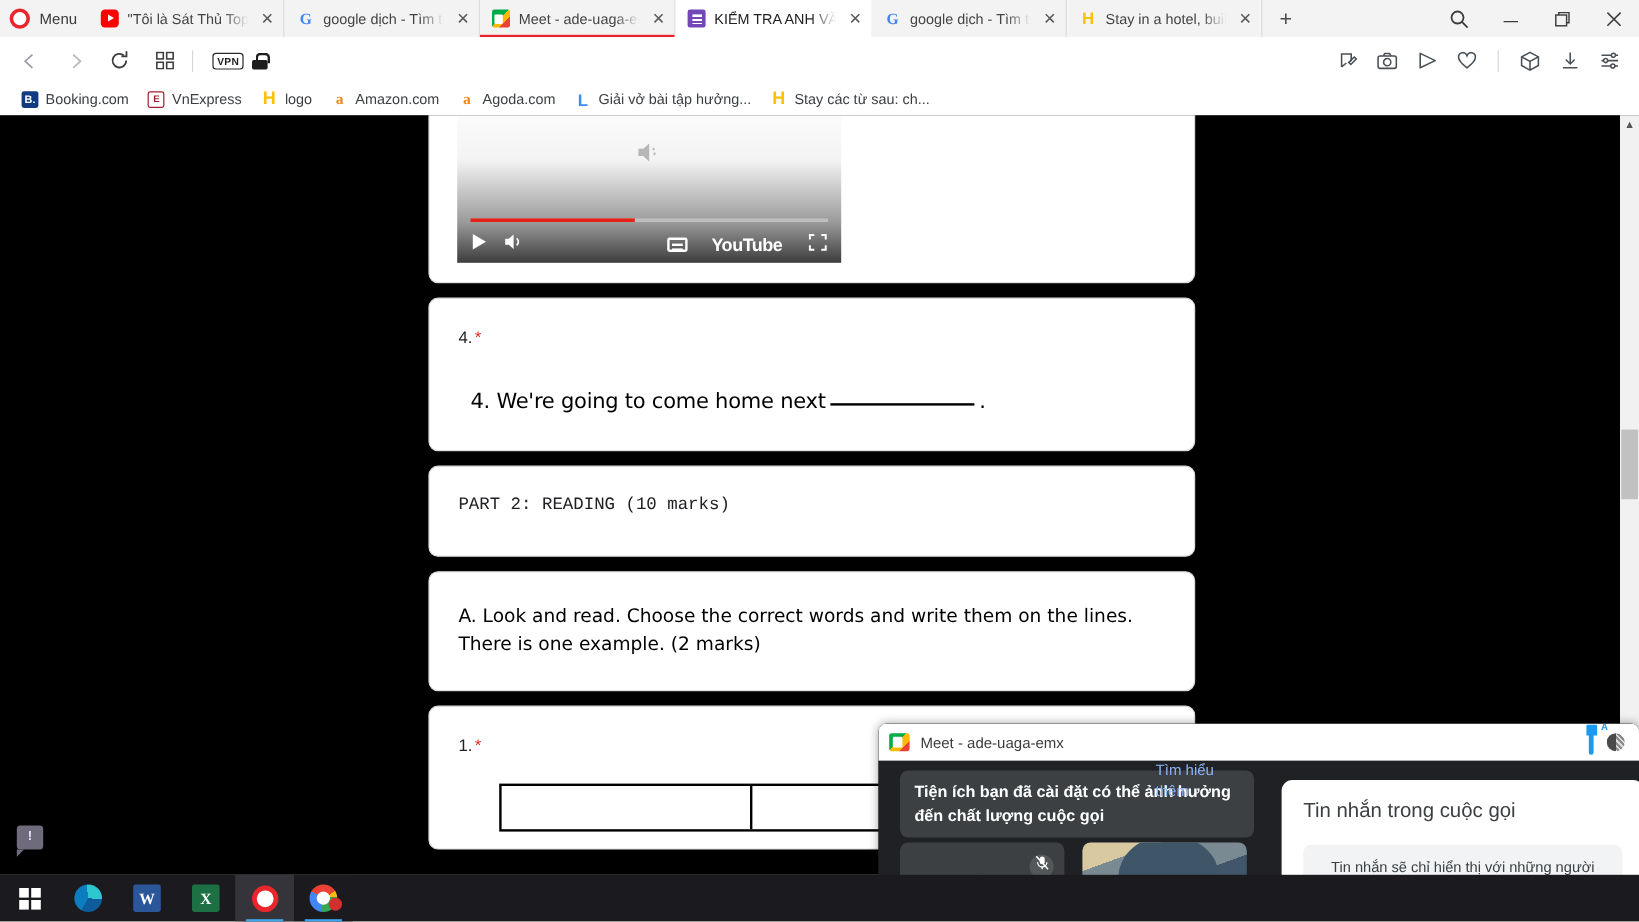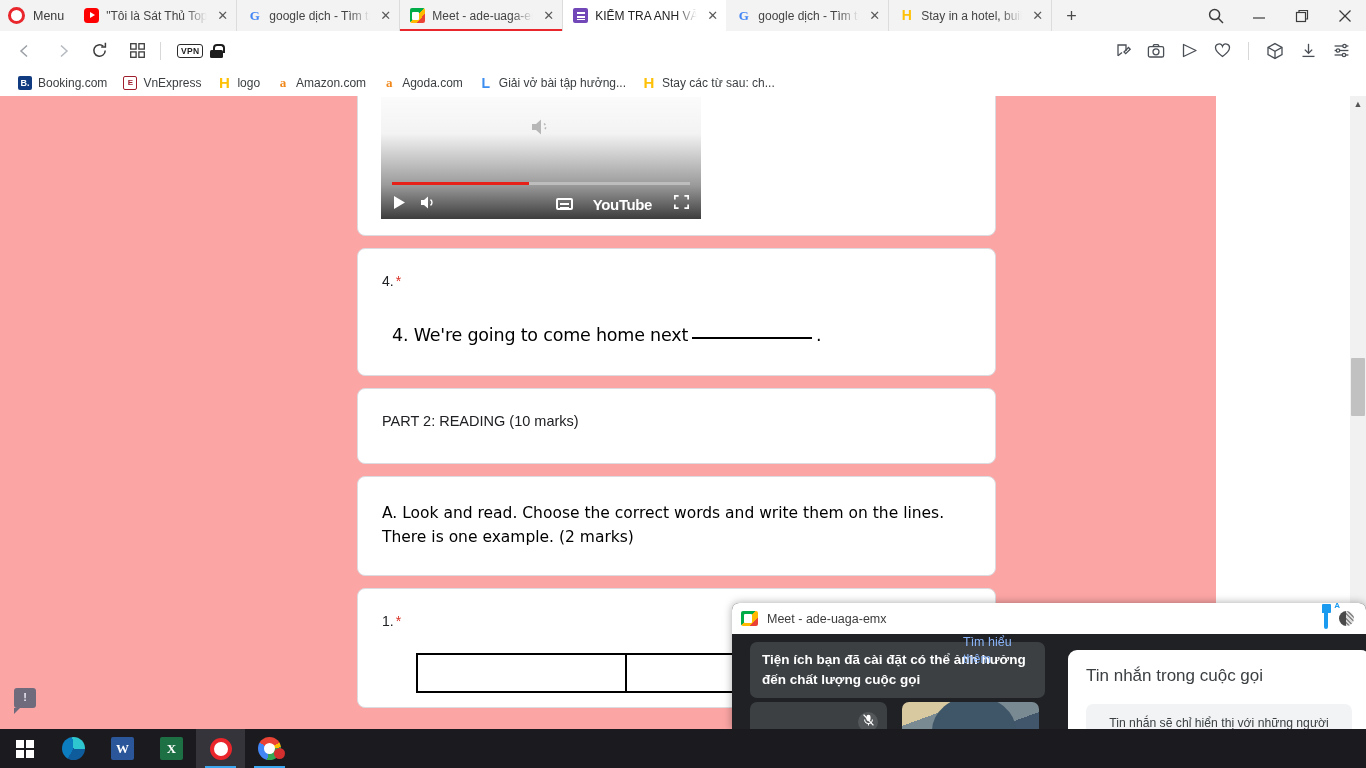--- a/index.html
+++ b/index.html
@@ -79,21 +79,21 @@
   .bmbar { position: absolute; top: 70px; left: 0; width: 1366px; height: 26px; background: #fff; display: flex; align-items: center; padding-left: 10px; }
   .bm { display: flex; align-items: center; gap: 6px; padding: 0 8px; font-size: 12px; color: #3c4043; white-space: nowrap; }
   .bmico { width: 14px; height: 14px; flex: 0 0 14px; font-size: 11px; line-height: 14px; text-align: center; font-weight: bold; position: relative; }
   .ic-booking { background: #113b80; color: #fff; border-radius: 2px; font-size: 9px; }
   .ic-vnx { border: 1.8px solid #a01f2d; color: #a01f2d; border-radius: 2px; font-size: 8px; line-height: 11px; }
   .ic-h { color: #ffc107; font-size: 15px; line-height: 14px; }
   .ic-amz { color: #f0871a; font-size: 13px; font-family: "Liberation Serif", serif; }
   .ic-L { color: #3b8df0; font-size: 14px; }
 
   
-  .viewport { position: absolute; top: 96px; left: 0; width: 1216px; height: 633px; background: #fca5a5; overflow: hidden; }
+  .viewport { position: absolute; top: 96px; left: 0; width: 1366px; height: 633px; background: #000000; overflow: hidden; }
   .formcol { position: absolute; left: 357px; top: 0; width: 639px; }
   .card { background: #fff; border: 1px solid #dadce0; border-radius: 8px; margin-bottom: 12px; padding: 24px; }
 
   
   .card-video { padding: 0 0 16px 0; }
   .player { position: relative; width: 320px; height: 122px; margin-left: 23px; overflow: hidden;
             background: linear-gradient(to bottom,#fbfbfb 0%, #f3f3f3 30%, #9b9b9b 72%, #3d3d3d 100%); }
   .player .spk { position: absolute; left: 50%; top: 20px; transform: translateX(-50%); opacity: .45; }
   .progress { position: absolute; left: 11px; right: 11px; bottom: 34px; height: 3px; background: #bdbdbd; }
   .progress > i { display: block; height: 100%; width: 46%; background: #e62117; }
@@ -103,21 +103,21 @@
   .cc-box::after { content:""; position:absolute; left:2px; top:3px; width:9px; height:2px; background:#fff; box-shadow: 0 4px 0 #fff; }
 
   
   .qnum { font-size: 14px; color: #202124; }
   .req { color: #d93025; margin-left: 2px; }
   .qtext { font-family: "DejaVu Sans", sans-serif; font-size: 17.5px; color: #000; margin: 36px 0 0 10px; letter-spacing: -.2px; }
   .qtext .blank { display: inline-block; width: 120px; border-bottom: 2.5px solid #000; vertical-align: 2px; margin: 0 4px; }
   .ansline { margin-top: 20px; width: 296px; border-bottom: 1px solid #dadce0; padding-bottom: 8px;
              font-size: 14px; color: #70757a; }
 
-  .sect-text { font-size: 14.5px; color: #202124; }
+  .sect-text { font-size: 14.5px; color: #202124; font-family: Liberation Mono, monospace; }
   .para { font-family: "DejaVu Sans", sans-serif; font-size: 15.5px; color: #000; line-height: 24px; }
 
   .card-q1 { padding: 24px 24px 0 24px; min-height: 120px; }
   .tbl { margin: 24px 0 0 34px; width: 420px; height: 40px; border: 2px solid #000; border-collapse: collapse; display: flex; }
   .tbl > div { flex: 1; border-right: 2px solid #000; }
   .tbl > div:last-child { border-right: none; }
 
   
   .fb {
     position: absolute; left: 14px; top: 592px; width: 22px; height: 20px;

